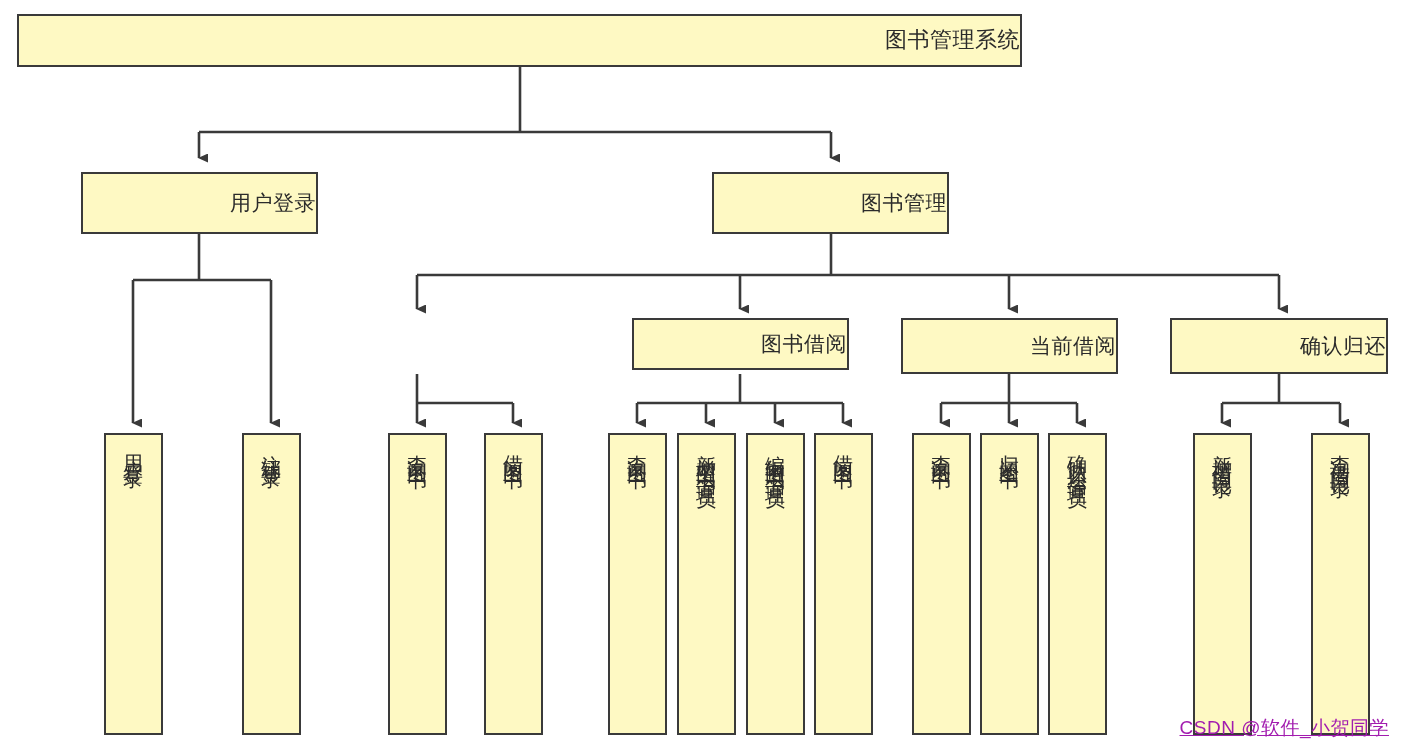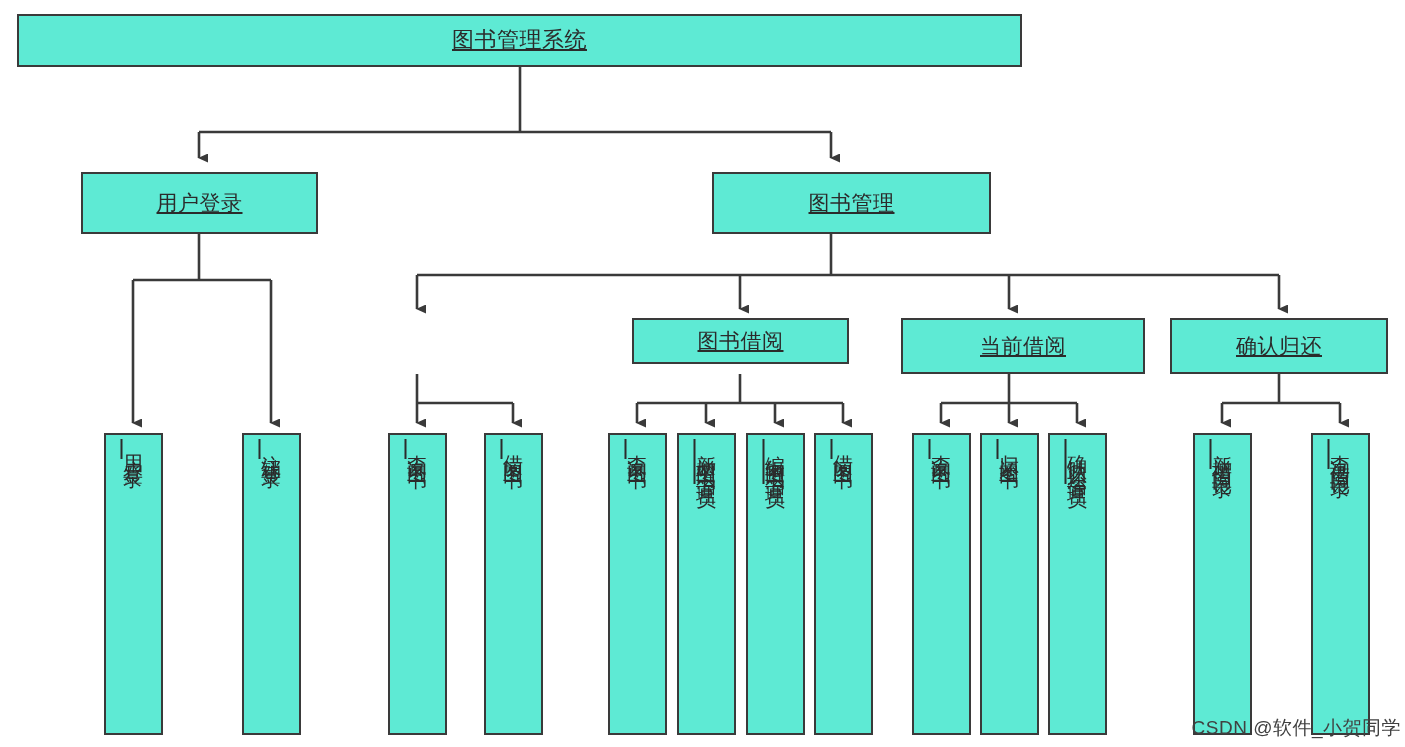--- a/index.html
+++ b/index.html
@@ -21,27 +21,26 @@
     position: absolute;
     left: 0;
     top: 0;
     width: 1405px;
     height: 747px;
     pointer-events: none;
   }
   .node {
     position: absolute;
     box-sizing: border-box;
-    background: #5eead4;
+    background: #fef9c3;
     border: 2.5px solid #3a3a3a;
     display: flex;
     align-items: center;
-    justify-content: center;
+    justify-content: flex-end;
     color: #2b2b2b;
-    text-decoration: underline;
   }
   .node-label {
     display: block;
     text-align: center;
     line-height: 1.12;
     color: #2b2b2b;
     letter-spacing: 0.5px;
   }
   
   .h-node .node-label {
@@ -57,26 +56,27 @@
   .v-node .node-label {
     writing-mode: vertical-rl;
     text-orientation: upright;
     font-size: 20px;
     line-height: 1.0;
     letter-spacing: 5px;
     margin: 0 auto;
   }
   .watermark {
     position: absolute;
-    right: 4px;
+    right: 16px;
     bottom: 6px;
     font-size: 19px;
-    color: #404040;
+    color: #a21caf;
     white-space: nowrap;
     letter-spacing: 0.5px;
+    text-decoration: underline;
   }
 </style>
 </head>
 <body>
 
 <div id="canvas">
 
   <svg id="edges" viewBox="0 0 1405 747">
     <defs>
       <marker id="arrow" markerWidth="9" markerHeight="10" refX="4.5" refY="9" orient="auto" markerUnits="userSpaceOnUse">
@@ -131,30 +131,30 @@
   </svg>
 
   <div class="node h-node root" style="left:17px; top:14px; width:1005px; height:53px;">
     <span class="node-label">图书管理系统</span>
   </div>
 
   <div class="node h-node" style="left:81px; top:172px; width:237px; height:62px;">
     <span class="node-label">用户登录</span>
   </div>
 
-  <div class="node h-node" style="left:712px; top:172px; width:279px; height:62px;">
+  <div class="node h-node" style="left:712px; top:172px; width:237px; height:62px;">
     <span class="node-label">图书管理</span>
   </div>
 
 
-  <div class="node h-node" style="left:632px; top:318px; width:217px; height:46px;">
+  <div class="node h-node" style="left:632px; top:318px; width:217px; height:52px;">
     <span class="node-label">图书借阅</span>
   </div>
 
-  <div class="node h-node" style="left:901px; top:318px; width:244px; height:56px;">
+  <div class="node h-node" style="left:901px; top:318px; width:217px; height:56px;">
     <span class="node-label">当前借阅</span>
   </div>
 
   <div class="node h-node" style="left:1170px; top:318px; width:218px; height:56px;">
     <span class="node-label">确认归还</span>
   </div>
 
   <div class="node v-node" style="left:104px; top:433px; width:59px; height:302px;">
     <span class="node-label">用户登录</span>
   </div>

